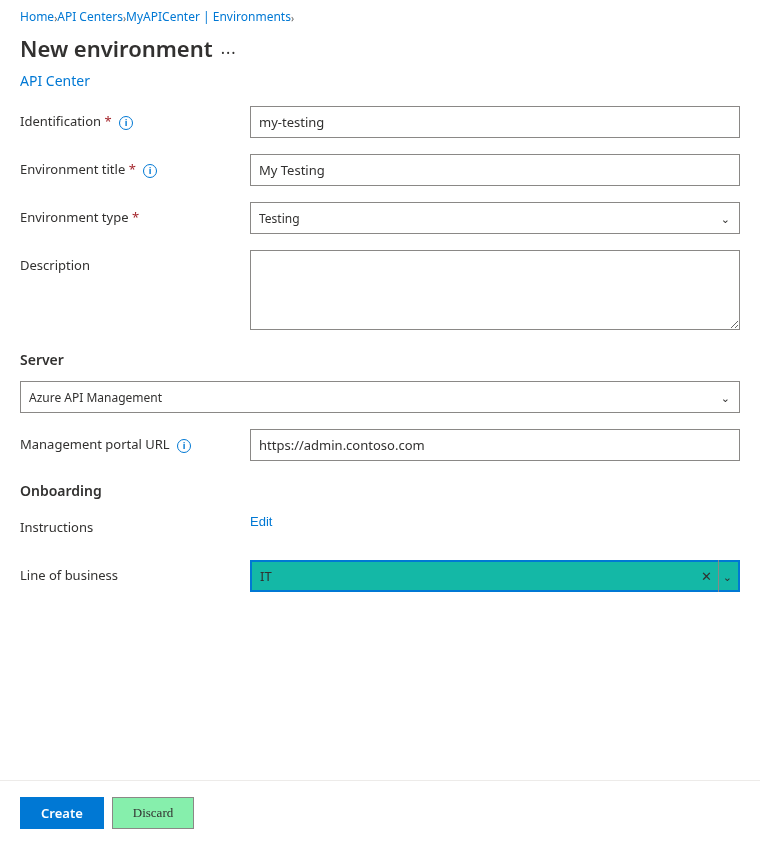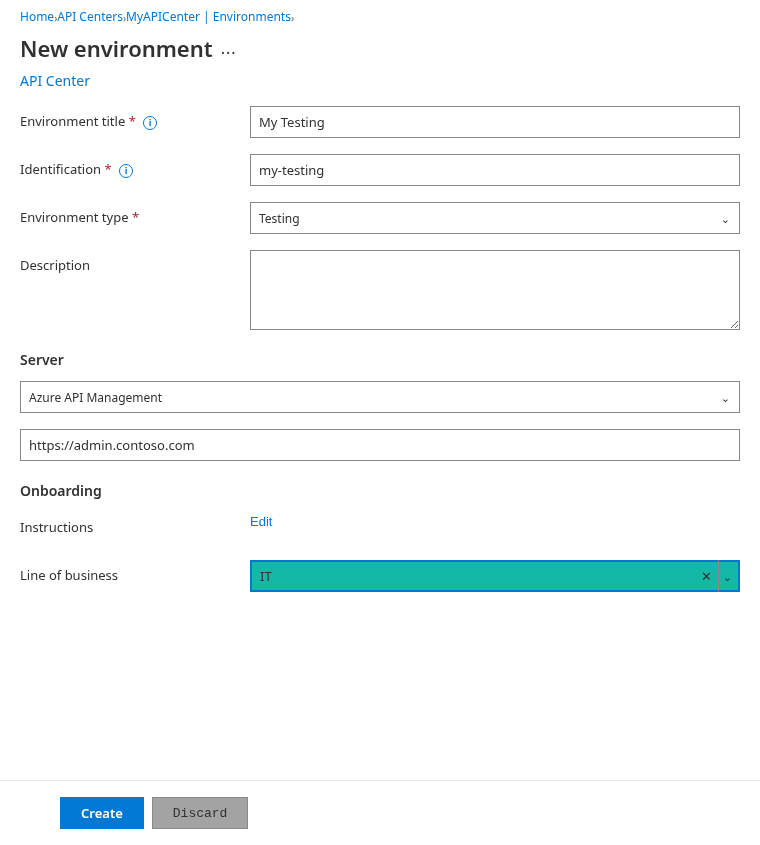--- a/index.html
+++ b/index.html
@@ -206,41 +206,40 @@
     }
     .divider {
       border: none;
       border-top: 1px solid #edebe9;
       margin: 20px 0 0;
     }
     .footer {
       padding: 16px 20px;
       display: flex;
       gap: 8px;
-      margin-left: 40px;
     }
     .btn-create {
       background: #0078d4;
       color: #fff;
       border: 1px solid #0078d4;
       padding: 0 20px;
       height: 32px;
       font-size: 13px;
       font-family: inherit;
       cursor: pointer;
       font-weight: 600;
     }
     .btn-discard {
-      background: #a3a3a3;
+      background: #86efac;
       color: #323130;
       border: 1px solid #8a8886;
       padding: 0 20px;
       height: 32px;
       font-size: 13px;
-      font-family: Liberation Mono, monospace;
+      font-family: Liberation Serif, serif;
       cursor: pointer;
     }
   </style>
 </head>
 <body>
 
 <nav class="breadcrumb">
   <a>Home</a>
   <span class="chevron">›</span>
   <a>API Centers</a>
@@ -252,37 +251,37 @@
 <div class="page-header">
   <h1 class="page-title">New environment</h1>
   <span class="more-options">...</span>
 </div>
 <div class="page-subtitle">API Center</div>
 
 <div class="form-container">
 
   <div class="form-row">
     <div class="form-label">
+      <span>Identification</span>
+      <span class="required-star"> *</span>
+      <span class="info-icon">i</span>
+    </div>
+    <div class="form-control">
+      <input type="text" class="text-input" value="my-testing" style="">
+    </div>
+  </div>
+
+  <div class="form-row">
+    <div class="form-label">
       <span>Environment title</span>
       <span class="required-star"> *</span>
       <span class="info-icon">i</span>
     </div>
     <div class="form-control">
       <input type="text" class="text-input" value="My Testing" style="">
-    </div>
-  </div>
-
-  <div class="form-row">
-    <div class="form-label">
-      <span>Identification</span>
-      <span class="required-star"> *</span>
-      <span class="info-icon">i</span>
-    </div>
-    <div class="form-control">
-      <input type="text" class="text-input" value="my-testing" style="">
     </div>
   </div>
 
   <div class="form-row">
     <div class="form-label">
       <span>Environment type</span>
       <span class="required-star"> *</span>
     </div>
     <div class="form-control">
       <div class="select-wrapper">
@@ -314,20 +313,24 @@
         <select class="select-input">
           <option value="Azure API Management">Azure API Management</option>
           <option value="Other">Other</option>
         </select>
         <span class="select-chevron">⌄</span>
       </div>
     </div>
   </div>
 
   <div class="form-row">
+    <div class="form-label">
+      <span>Management portal URL</span>
+      <span class="info-icon">i</span>
+    </div>
     <div class="form-control">
       <input type="text" class="text-input" value="https://admin.contoso.com" style="">
     </div>
   </div>
 
   <div class="section-header" style="margin-top:20px;">Onboarding</div>
 
 
   <div class="form-row">
     <div class="form-label">

